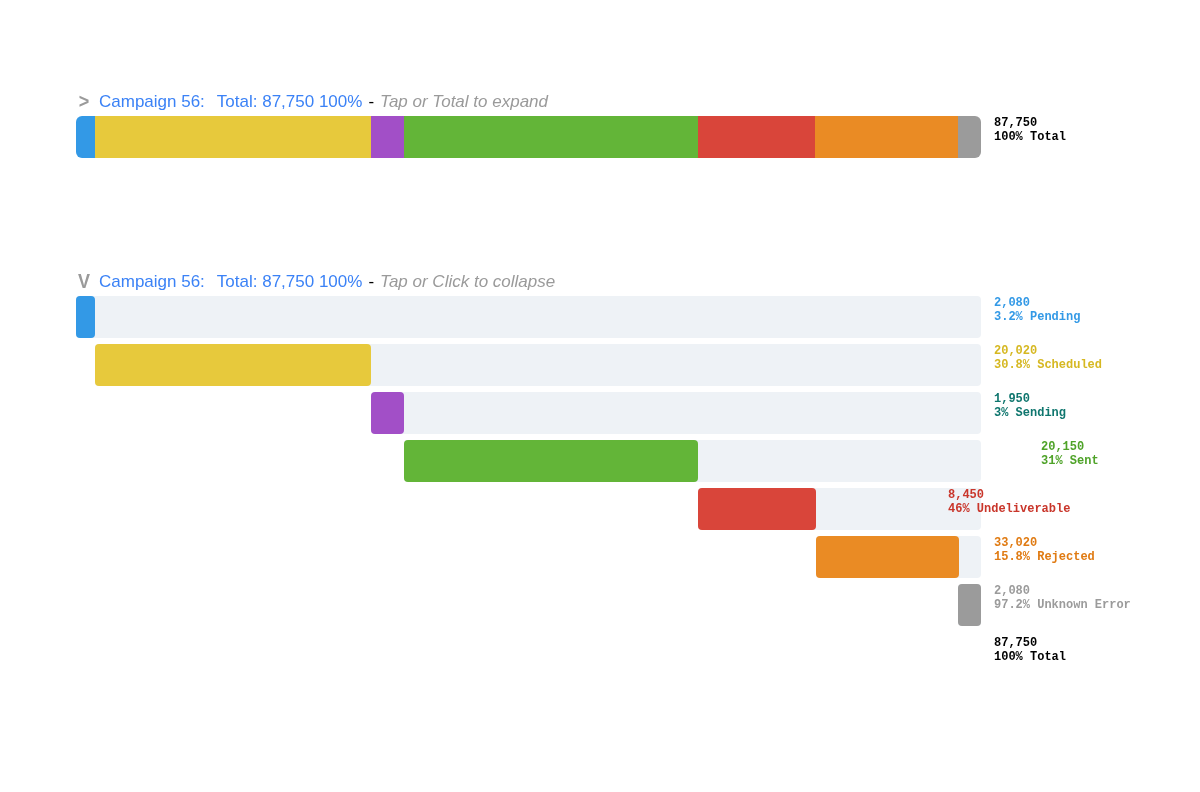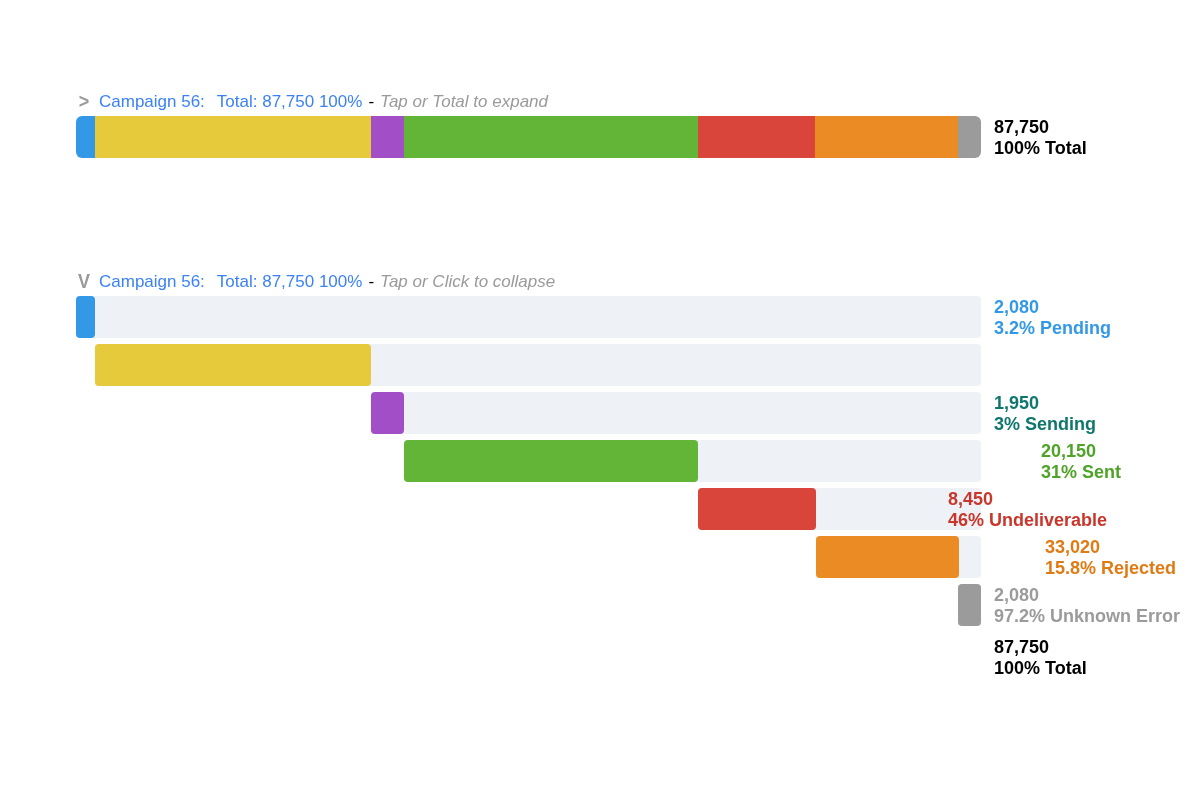--- a/index.html
+++ b/index.html
@@ -48,24 +48,25 @@
     height: 42px;
     display: flex;
     border-radius: 6px;
     overflow: hidden;
   }
   .stack .seg { height: 100%; flex: 0 0 auto; }
 
   
   .lbl {
     position: absolute;
-    font-size: 18px;
+    font-size: 12px;
     line-height: 1.15;
     font-weight: 600;
     white-space: nowrap;
+    font-family: Liberation Mono, monospace;
   }
   .lbl .l1, .lbl .l2 { display: block; }
 
   
   .track {
     position: absolute;
     height: 42px;
     background: #eef2f6;
     border-radius: 4px;
   }
@@ -114,20 +115,24 @@
 
 <div class="track" style="left:76px;  top:296px; width:905px;"></div>
 <div class="fill" style="left:76px;  top:296px; width:19px;  background:#3399e6"></div>
 <div class="lbl" style="left:994px; top:297px; color:#3399e6;">
   <span class="l1">2,080</span>
   <span class="l2">3.2% Pending</span>
 </div>
 
 <div class="track" style="left:95px;  top:344px; width:886px;"></div>
 <div class="fill" style="left:95px;  top:344px; width:276px; background:#e7c93c"></div>
+<div class="lbl" style="left:994px; top:345px; color:#d6b822;">
+  <span class="l1">20,020</span>
+  <span class="l2">30.8% Scheduled</span>
+</div>
 
 <div class="track" style="left:371px; top:392px; width:610px;"></div>
 <div class="fill" style="left:371px; top:392px; width:33px;  background:#a24fc7"></div>
 <div class="lbl" style="left:994px; top:393px; color:#0f766e;">
   <span class="l1">1,950</span>
   <span class="l2">3% Sending</span>
 </div>
 
 <div class="track" style="left:404px; top:440px; width:577px;"></div>
 <div class="fill" style="left:404px; top:440px; width:294px; background:#63b538"></div>
@@ -138,21 +143,21 @@
 
 <div class="track" style="left:698px; top:488px; width:283px;"></div>
 <div class="fill" style="left:698px; top:488px; width:118px; background:#d9453a"></div>
 <div class="lbl" style="left:948px; top:489px; color:#c9362b;">
   <span class="l1">8,450</span>
   <span class="l2">46% Undeliverable</span>
 </div>
 
 <div class="track" style="left:816px; top:536px; width:165px;"></div>
 <div class="fill" style="left:816px; top:536px; width:143px; background:#ea8b24"></div>
-<div class="lbl" style="left:1045px; top:537px; color:#e07b13;">
+<div class="lbl" style="left:994px; top:537px; color:#e07b13;">
   <span class="l1">33,020</span>
   <span class="l2">15.8% Rejected</span>
 </div>
 
 <div class="track" style="left:958px; top:584px; width:23px;"></div>
 <div class="fill" style="left:958px; top:584px; width:23px; background:#9b9b9b"></div>
 <div class="lbl" style="left:994px; top:585px; color:#9b9b9b;">
   <span class="l1">2,080</span>
   <span class="l2">97.2% Unknown Error</span>
 </div>

